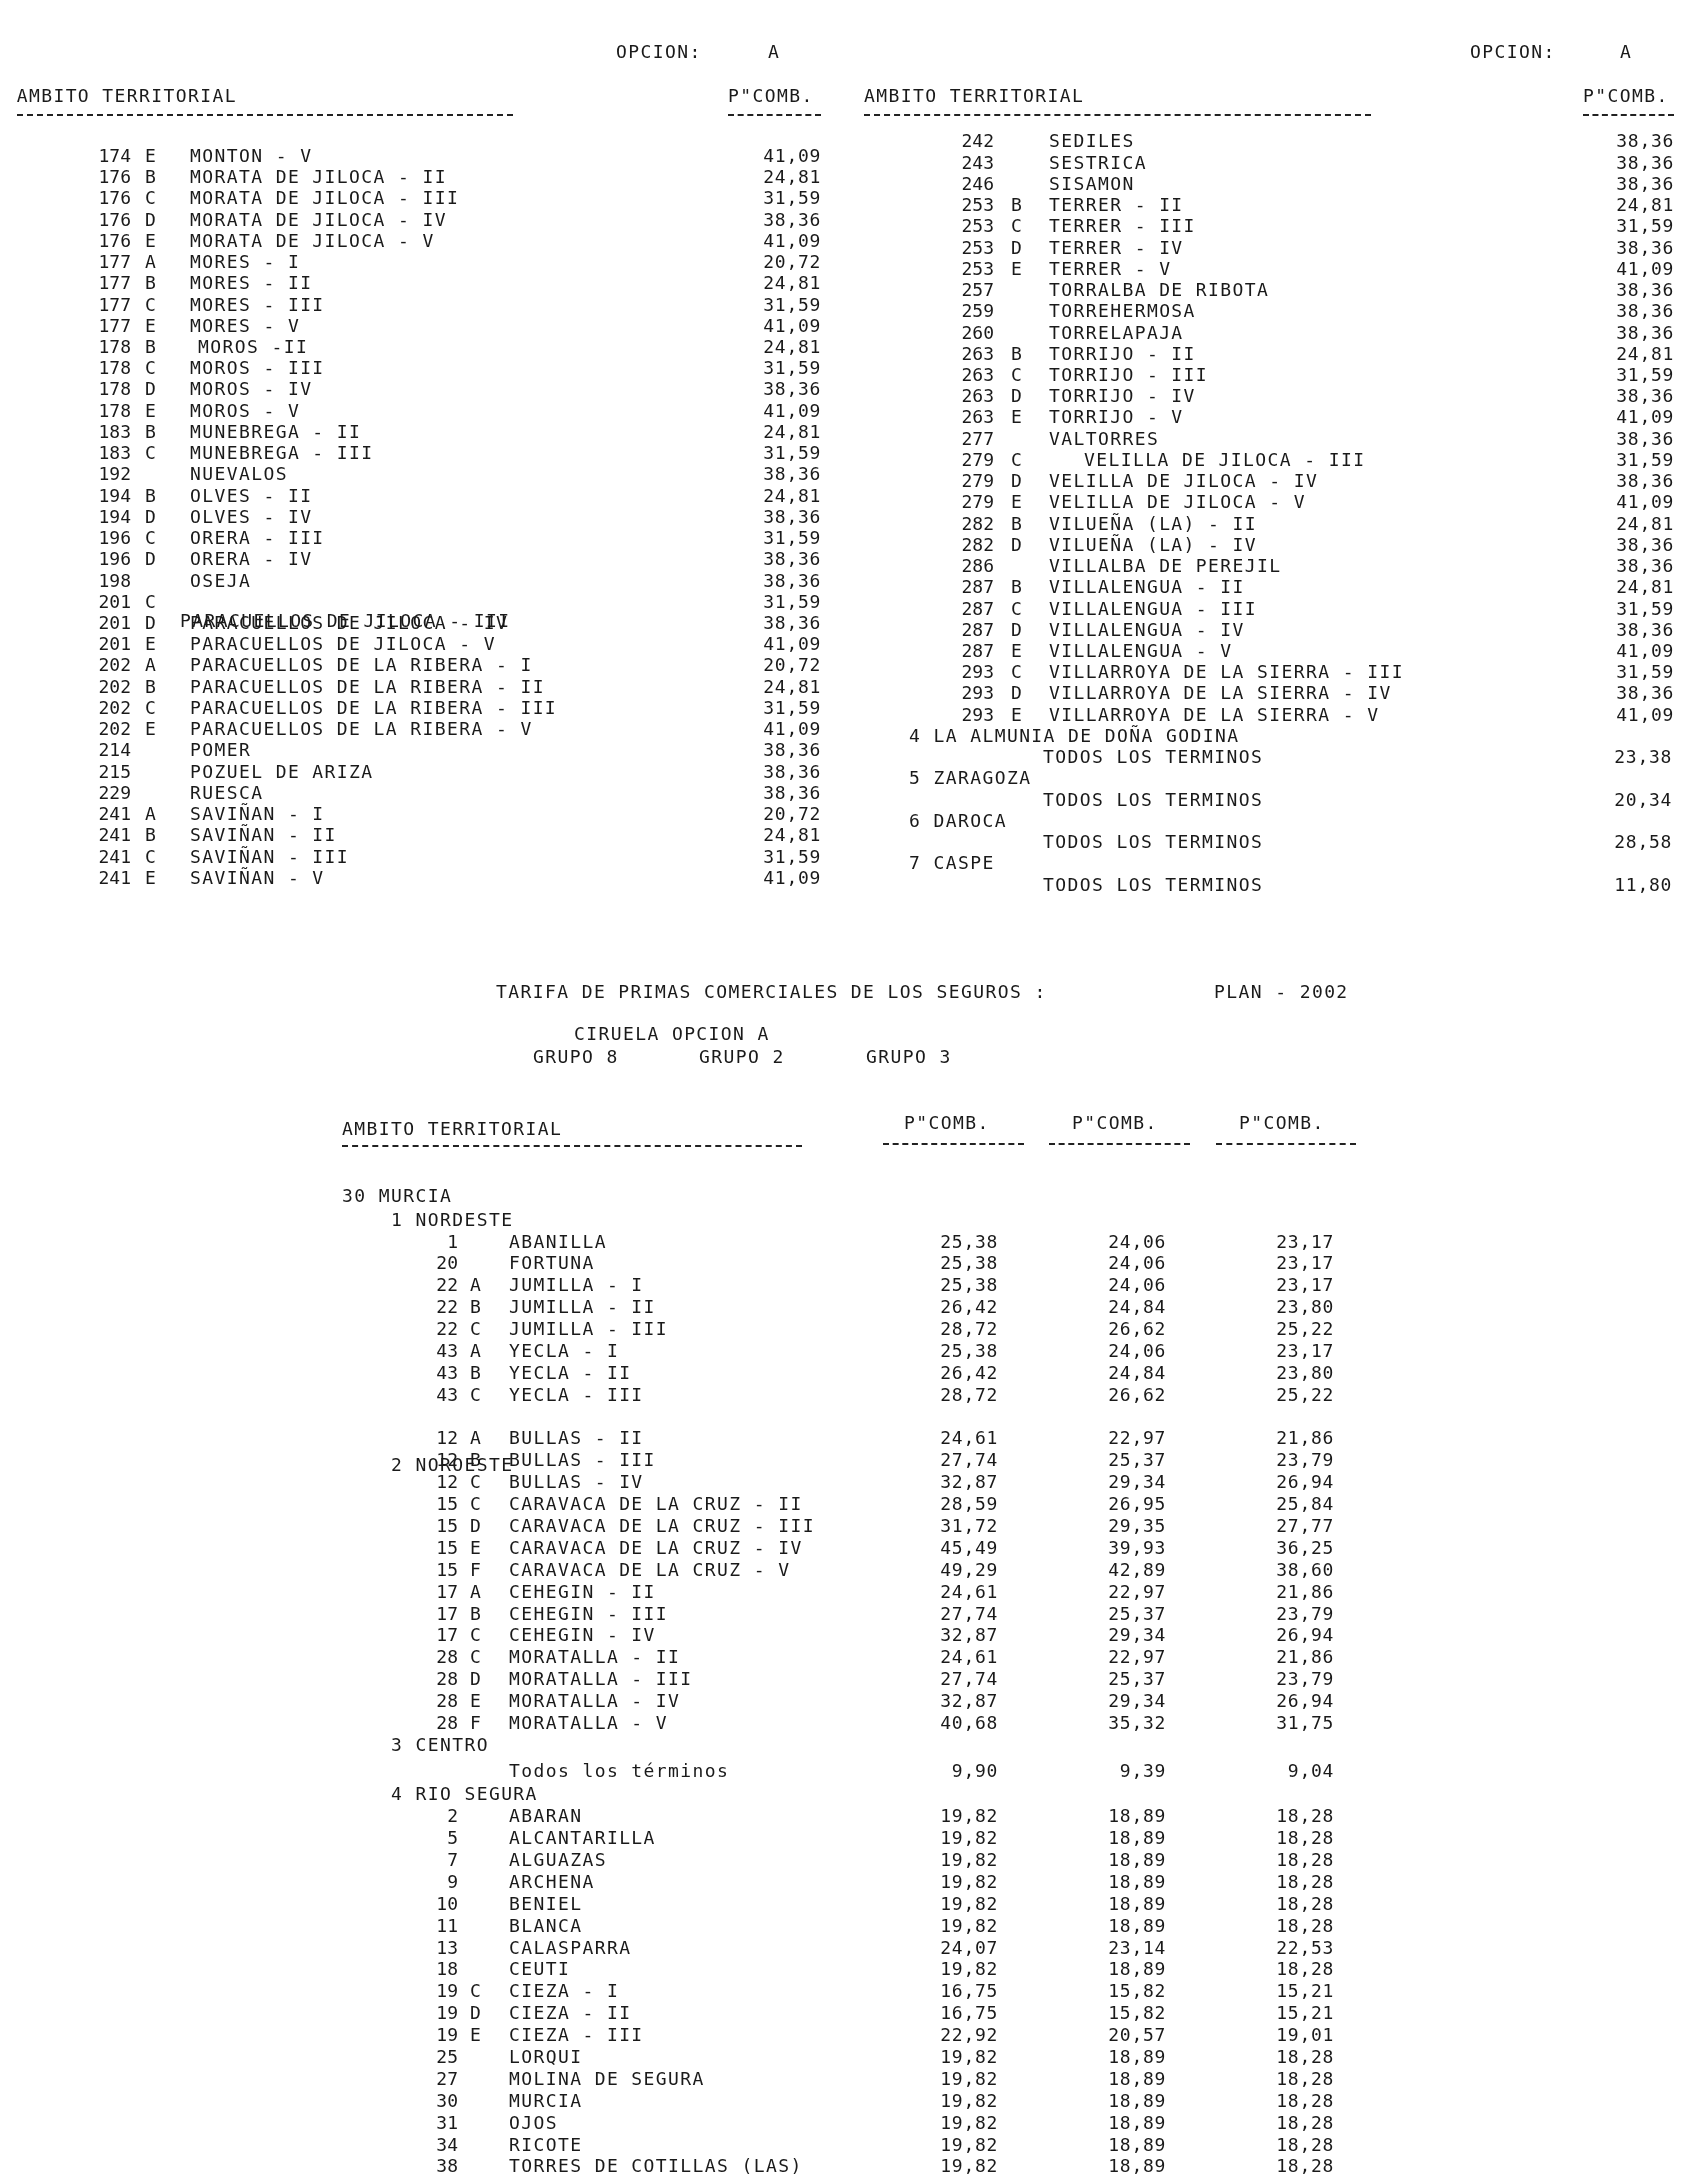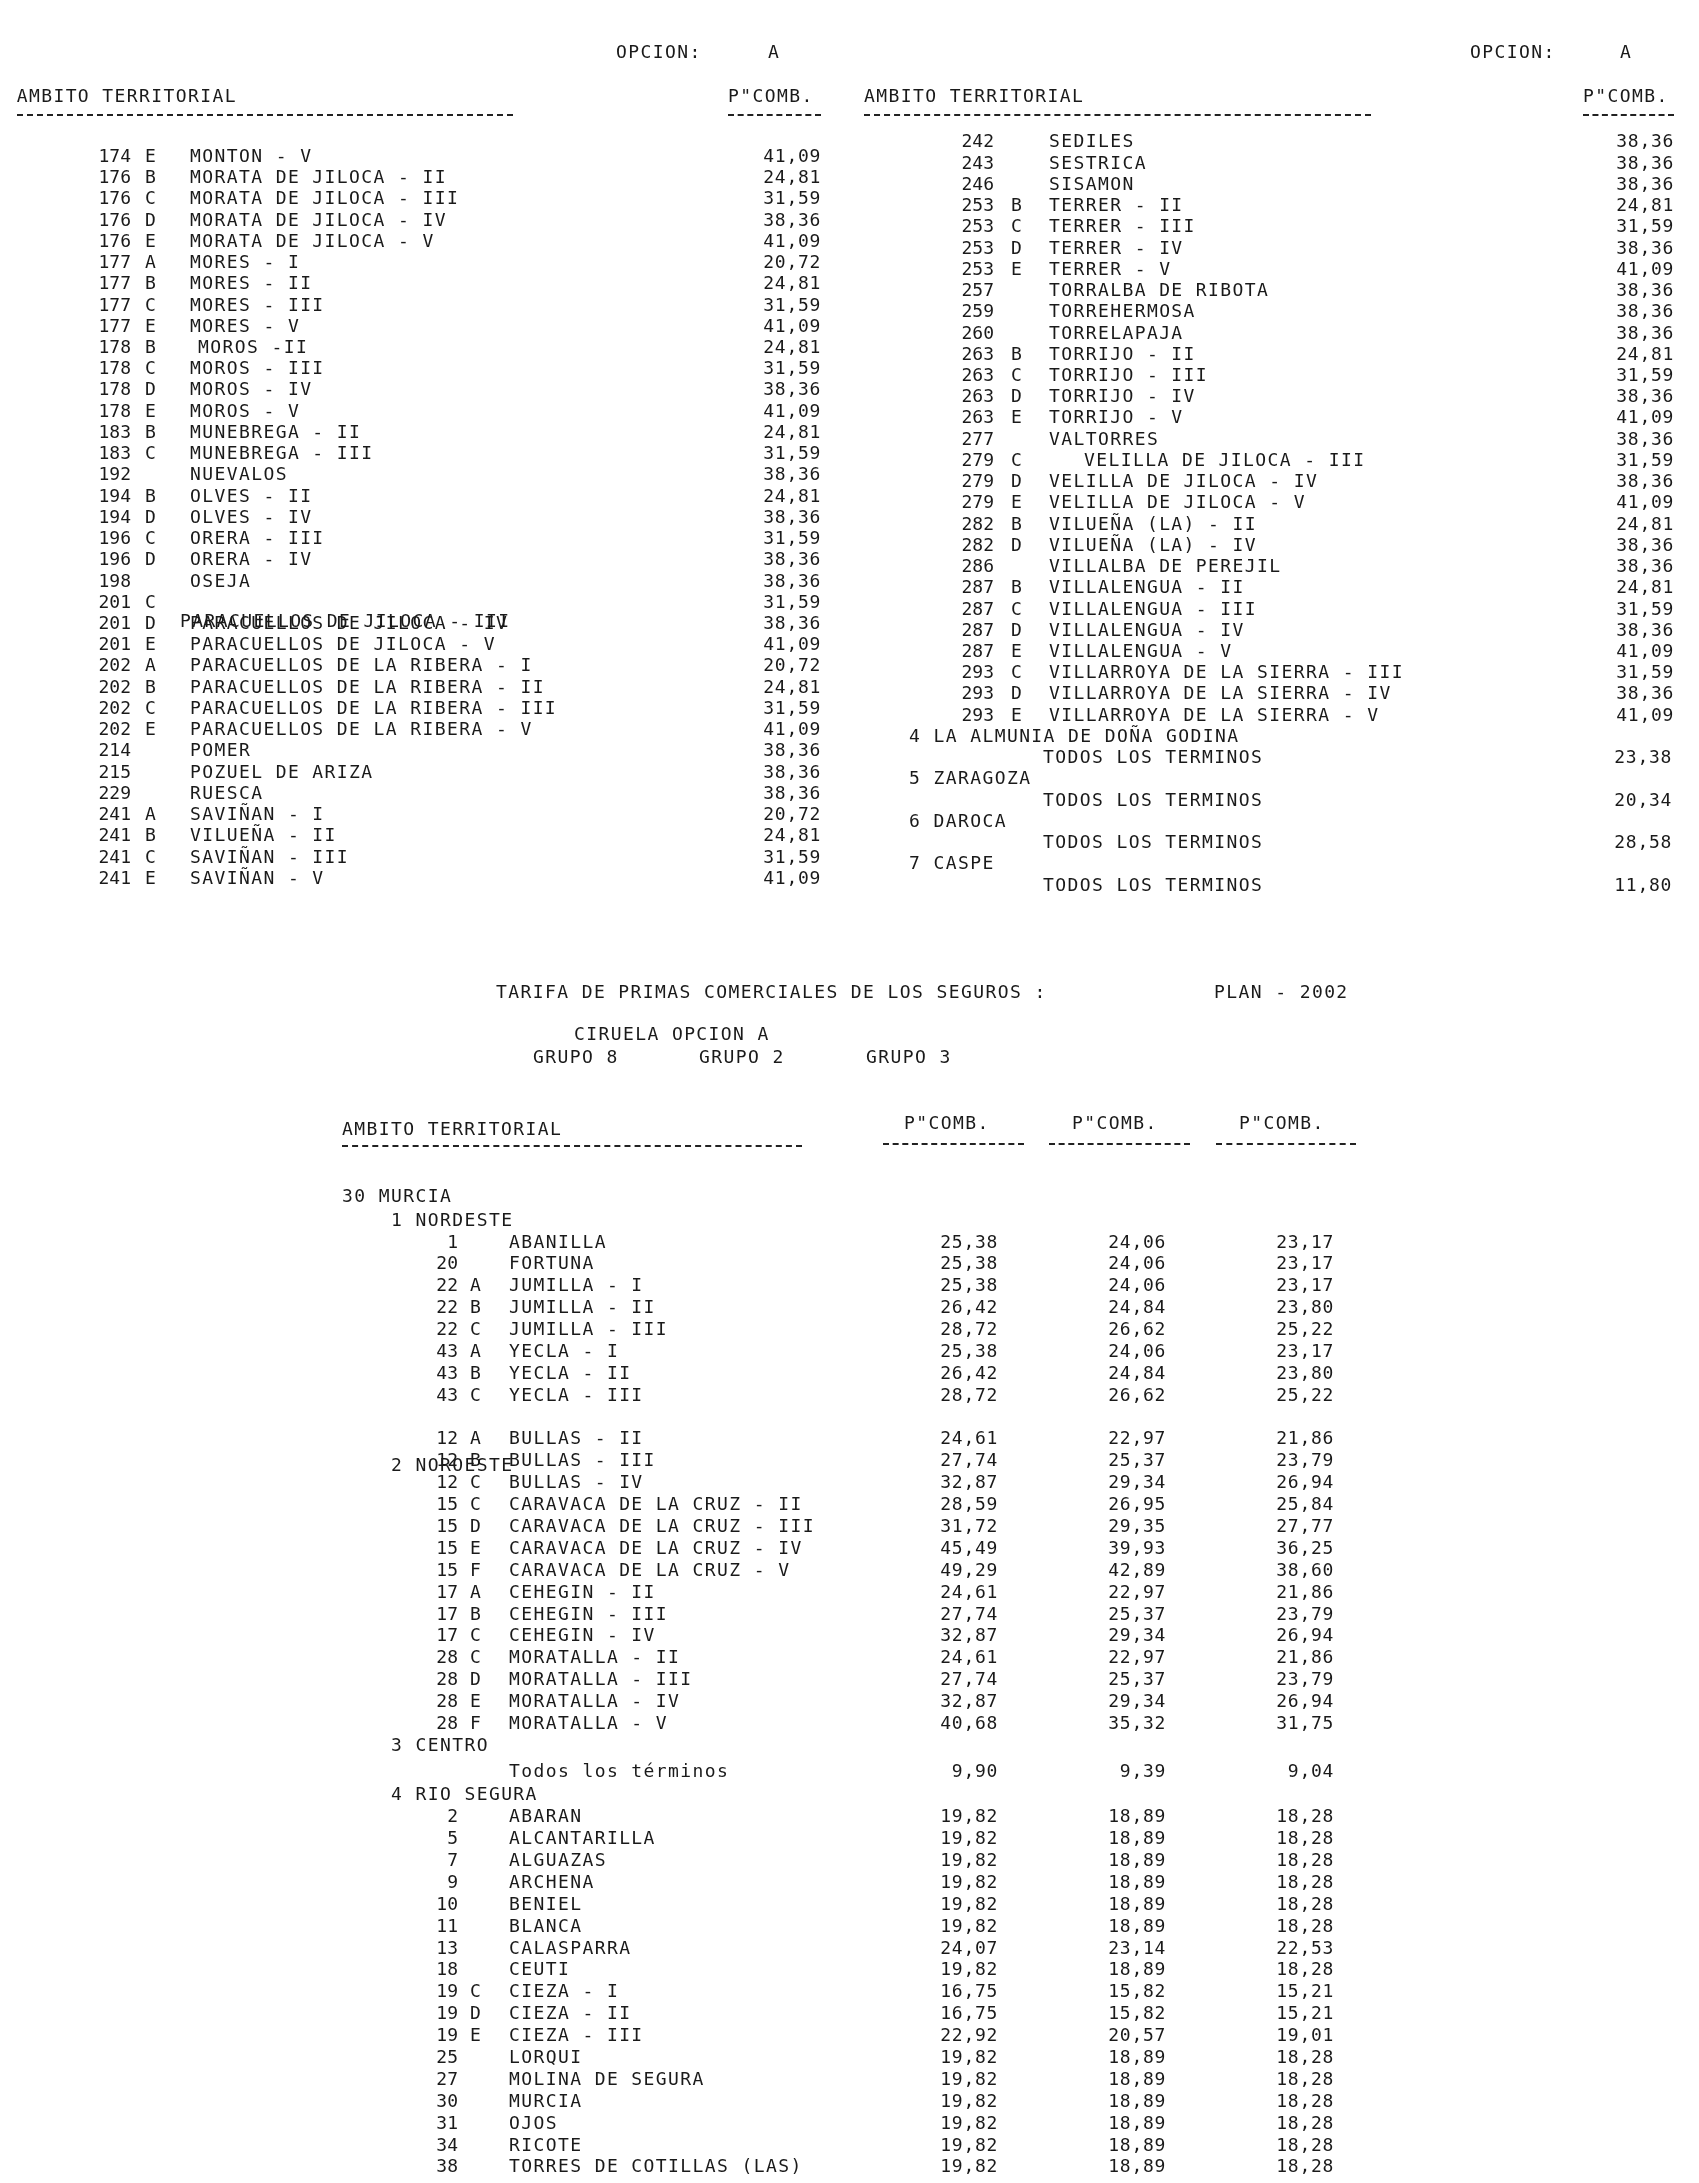--- a/index.html
+++ b/index.html
@@ -54,21 +54,21 @@
       <div class="row" style="left:0;top:612px;width:826px;"><span class="code" style="left:80px;width:51px;">201</span><span class="sub" style="left:145px;">D</span><span class="name" style="left:190px;">PARACUELLOS DE JILOCA - IV</span><span class="val" style="left:725px;width:96px;">38,36</span></div>
       <div class="row" style="left:0;top:633px;width:826px;"><span class="code" style="left:80px;width:51px;">201</span><span class="sub" style="left:145px;">E</span><span class="name" style="left:190px;">PARACUELLOS DE JILOCA - V</span><span class="val" style="left:725px;width:96px;">41,09</span></div>
       <div class="row" style="left:0;top:654px;width:826px;"><span class="code" style="left:80px;width:51px;">202</span><span class="sub" style="left:145px;">A</span><span class="name" style="left:190px;">PARACUELLOS DE LA RIBERA - I</span><span class="val" style="left:725px;width:96px;">20,72</span></div>
       <div class="row" style="left:0;top:676px;width:826px;"><span class="code" style="left:80px;width:51px;">202</span><span class="sub" style="left:145px;">B</span><span class="name" style="left:190px;">PARACUELLOS DE LA RIBERA - II</span><span class="val" style="left:725px;width:96px;">24,81</span></div>
       <div class="row" style="left:0;top:697px;width:826px;"><span class="code" style="left:80px;width:51px;">202</span><span class="sub" style="left:145px;">C</span><span class="name" style="left:190px;">PARACUELLOS DE LA RIBERA - III</span><span class="val" style="left:725px;width:96px;">31,59</span></div>
       <div class="row" style="left:0;top:718px;width:826px;"><span class="code" style="left:80px;width:51px;">202</span><span class="sub" style="left:145px;">E</span><span class="name" style="left:190px;">PARACUELLOS DE LA RIBERA - V</span><span class="val" style="left:725px;width:96px;">41,09</span></div>
       <div class="row" style="left:0;top:739px;width:826px;"><span class="code" style="left:80px;width:51px;">214</span><span class="sub" style="left:145px;"></span><span class="name" style="left:190px;">POMER</span><span class="val" style="left:725px;width:96px;">38,36</span></div>
       <div class="row" style="left:0;top:761px;width:826px;"><span class="code" style="left:80px;width:51px;">215</span><span class="sub" style="left:145px;"></span><span class="name" style="left:190px;">POZUEL DE ARIZA</span><span class="val" style="left:725px;width:96px;">38,36</span></div>
       <div class="row" style="left:0;top:782px;width:826px;"><span class="code" style="left:80px;width:51px;">229</span><span class="sub" style="left:145px;"></span><span class="name" style="left:190px;">RUESCA</span><span class="val" style="left:725px;width:96px;">38,36</span></div>
       <div class="row" style="left:0;top:803px;width:826px;"><span class="code" style="left:80px;width:51px;">241</span><span class="sub" style="left:145px;">A</span><span class="name" style="left:190px;">SAVIÑAN - I</span><span class="val" style="left:725px;width:96px;">20,72</span></div>
-      <div class="row" style="left:0;top:824px;width:826px;"><span class="code" style="left:80px;width:51px;">241</span><span class="sub" style="left:145px;">B</span><span class="name" style="left:190px;">VILUEÑA - II</span><span class="val" style="left:725px;width:96px;">24,81</span></div>
+      <div class="row" style="left:0;top:824px;width:826px;"><span class="code" style="left:80px;width:51px;">241</span><span class="sub" style="left:145px;">B</span><span class="name" style="left:190px;">SAVIÑAN - II</span><span class="val" style="left:725px;width:96px;">24,81</span></div>
       <div class="row" style="left:0;top:846px;width:826px;"><span class="code" style="left:80px;width:51px;">241</span><span class="sub" style="left:145px;">C</span><span class="name" style="left:190px;">SAVIÑAN - III</span><span class="val" style="left:725px;width:96px;">31,59</span></div>
       <div class="row" style="left:0;top:867px;width:826px;"><span class="code" style="left:80px;width:51px;">241</span><span class="sub" style="left:145px;">E</span><span class="name" style="left:190px;">SAVIÑAN - V</span><span class="val" style="left:725px;width:96px;">41,09</span></div>
     </div>
 </div>
 
 <div>
   <div class="abs hdr" style="left:1470px;top:43px;">OPCION:</div>
   <div class="abs hdr" style="left:1620px;top:43px;">A</div>
   <div class="abs hdr" style="left:864px;top:87px;">AMBITO TERRITORIAL</div>
   <div class="abs hdr" style="left:1583px;top:87px;">P"COMB.</div>

